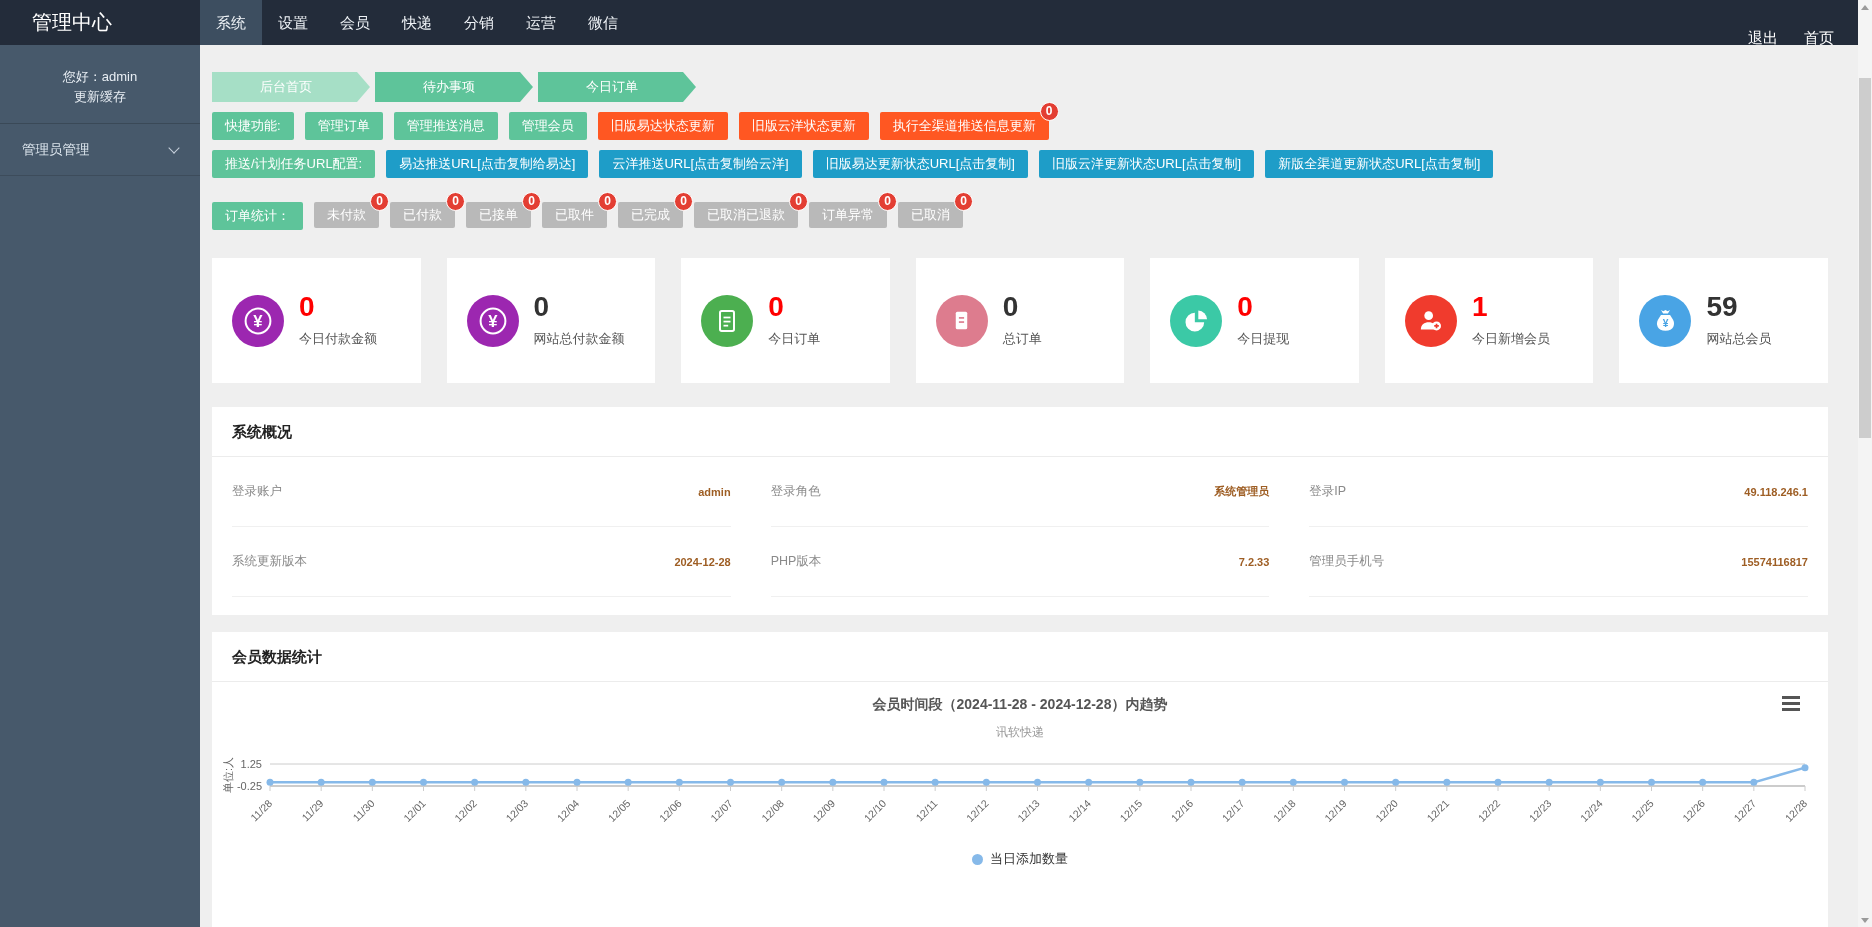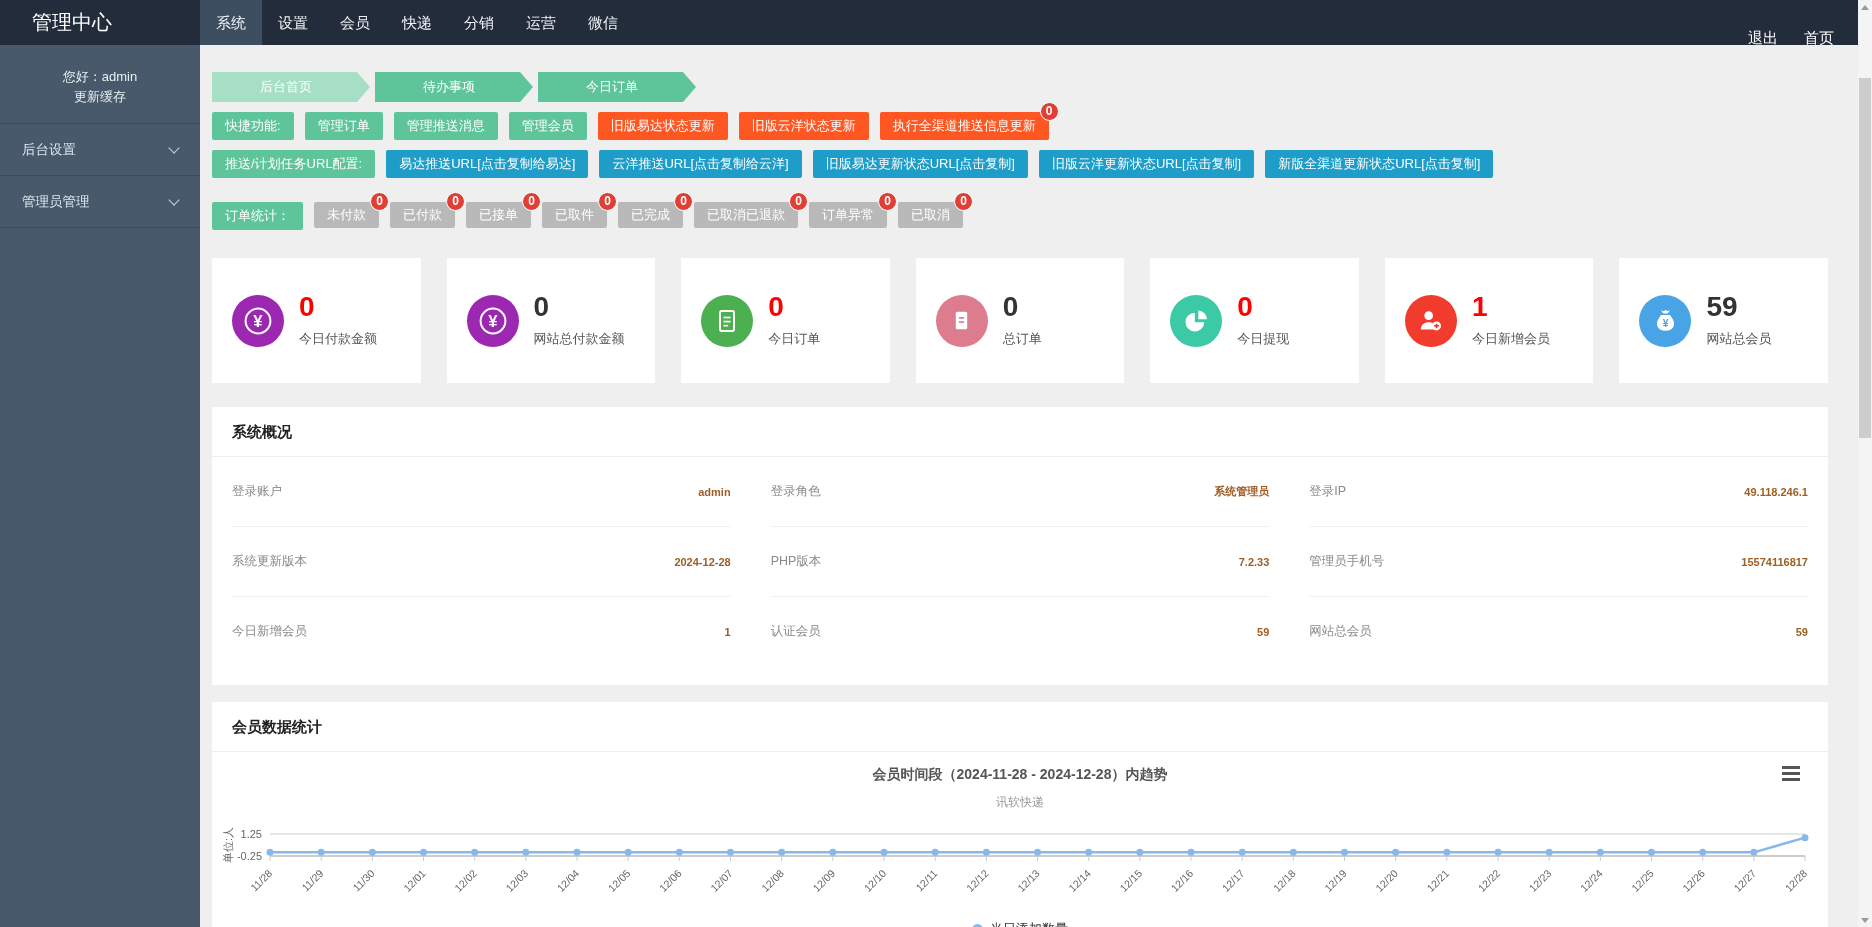--- a/index.html
+++ b/index.html
@@ -39,21 +39,21 @@
   .badge { position:absolute; top:-10px; right:-10px; background:#E33E33; color:#fff; font-size:12px; font-weight:bold; height:19px; min-width:19px; line-height:17px; text-align:center; border-radius:10px; padding:0 5px; border:1px solid #fff; }
 
   .cards { display:flex; gap:26px; margin-top:28px; }
   .card { flex:1; background:#fff; height:125px; display:flex; align-items:center; padding-left:20px; }
   .circle { width:52px; height:52px; border-radius:50%; flex:0 0 52px; display:flex; align-items:center; justify-content:center; }
   .card .info { margin-left:15px; }
   .num { font-size:28px; font-weight:bold; color:#333; line-height:1; }
   .num.red { color:#FF0000; }
   .card .label { font-size:13px; color:#555; margin-top:9px; }
 
-  .panels { display:flex; gap:26px; margin-top:24px; height:278px; }
+  .panels { display:flex; gap:26px; margin-top:24px; height:208px; }
   .panel { background:#fff; flex:1; overflow:hidden; }
   .panel-header { padding:16px 20px 14px; font-size:15px; font-weight:bold; color:#222; border-bottom:1px solid #ececec; display:flex; align-items:baseline; }
   .push-time { margin-left:7px; font-size:15px; font-weight:bold; color:#222; }
   .push-msg { margin-left:16px; font-size:13px; font-weight:bold; color:#FF0000; }
 
   .overview-grid { display:grid; grid-template-columns:1fr 1fr 1fr; column-gap:40px; padding:0 20px; }
   .ov-cell { display:flex; justify-content:space-between; align-items:center; padding:26px 0; border-bottom:1px solid #f0f0f0; }
   .ov-cell.last { border-bottom:none; }
   .ov-label { font-size:12.5px; color:#8a8a8a; }
   .ov-value { font-size:11px; font-weight:bold; color:#9E5E24; }
@@ -95,24 +95,20 @@
     <span class="nav-link">首页</span>
   </div>
 </div>
 
 <div class="sidebar">
   <div class="user-block">
     <div>您好：admin</div>
     <div class="cache-link">更新缓存</div>
   </div>
   <div id="sidebar-menus">
-      <div class="menu-item">
-        <span>后台设置</span>
-        <span class="chev"></span>
-      </div>
       <div class="menu-item">
         <span>管理员管理</span>
         <span class="chev"></span>
       </div>
     </div>
 </div>
 
 <div class="content">
   <div class="breadcrumb" id="breadcrumb">
       <div class="crumb light">后台首页</div>

